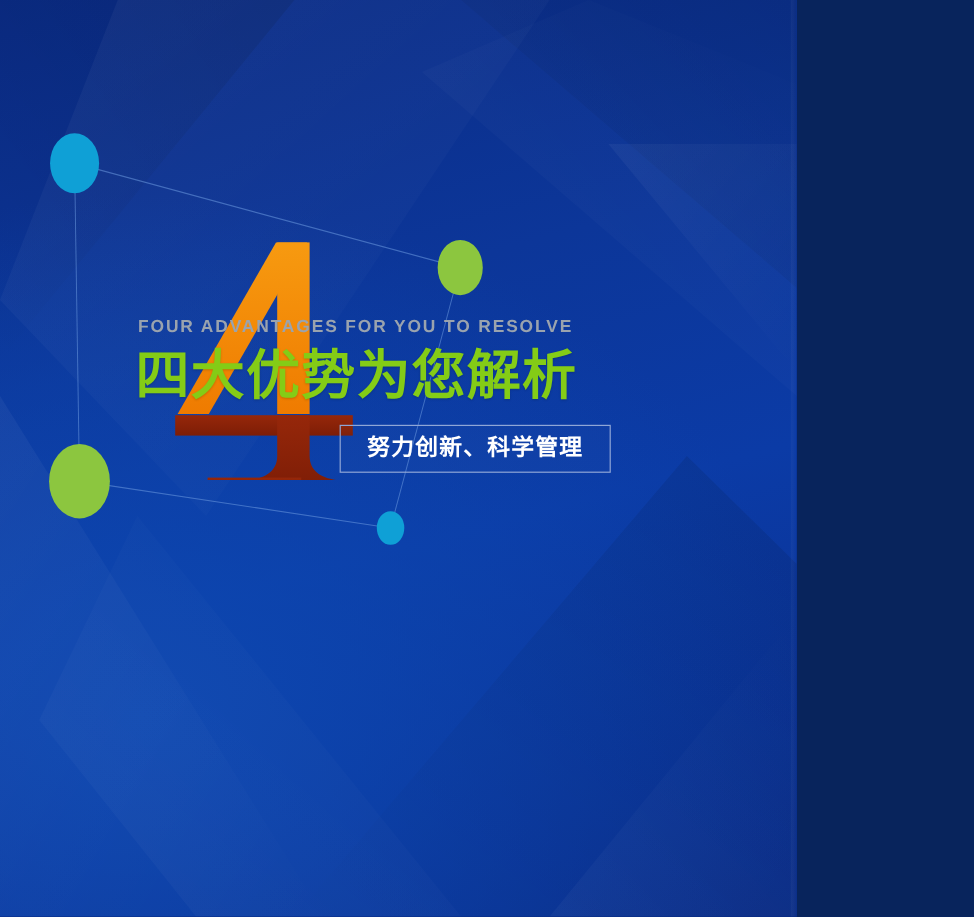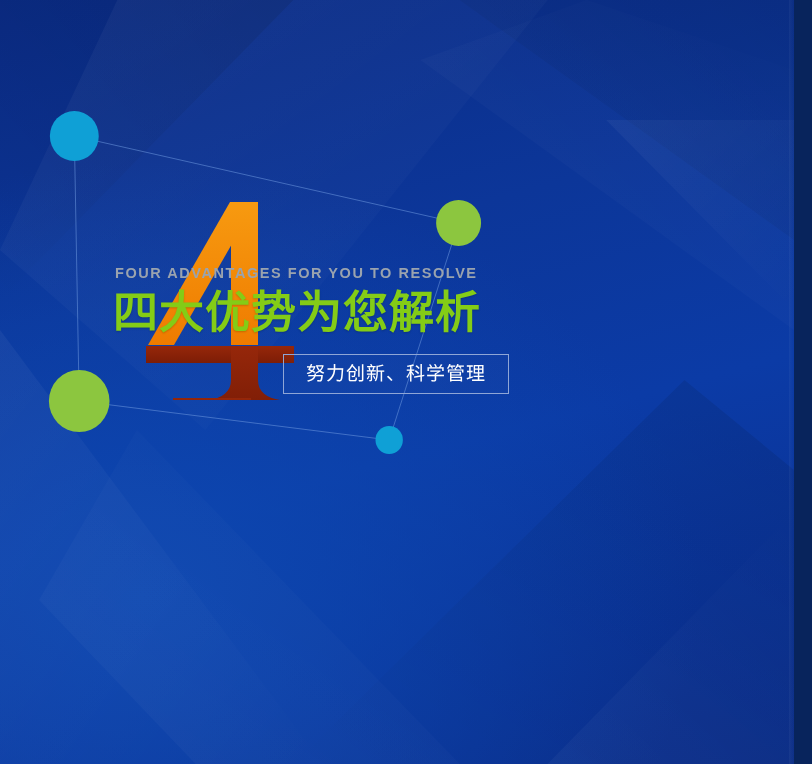--- a/index.html
+++ b/index.html
@@ -7,21 +7,21 @@
     margin: 0;
     padding: 0;
     background: #08245c;
   }
   body {
     font-family: "Liberation Sans", "DejaVu Sans", sans-serif;
   }
 
   #stage {
     position: relative;
-    width: 794px;
+    width: 664px;
     height: 764px;
     overflow: hidden;
     background: #0b3093;
   }
 
   
   .bg-base {
     position: absolute;
     inset: 0;
     background:
@@ -87,21 +87,21 @@
   }
   .tagline-wrap {
     margin-top: 18px;
     margin-left: 170px;
   }
   .tagline {
     display: inline-block;
     border: 1px solid #8fa6d6;
     color: #ffffff;
     font-size: 19px;
-    font-weight: normal;
+    font-weight: bold;
     letter-spacing: 1px;
     padding: 9px 22px 10px 22px;
     line-height: 1;
     white-space: nowrap;
     background: rgba(255,255,255,0.02);
   }
 </style>
 </head>
 <body>
 

